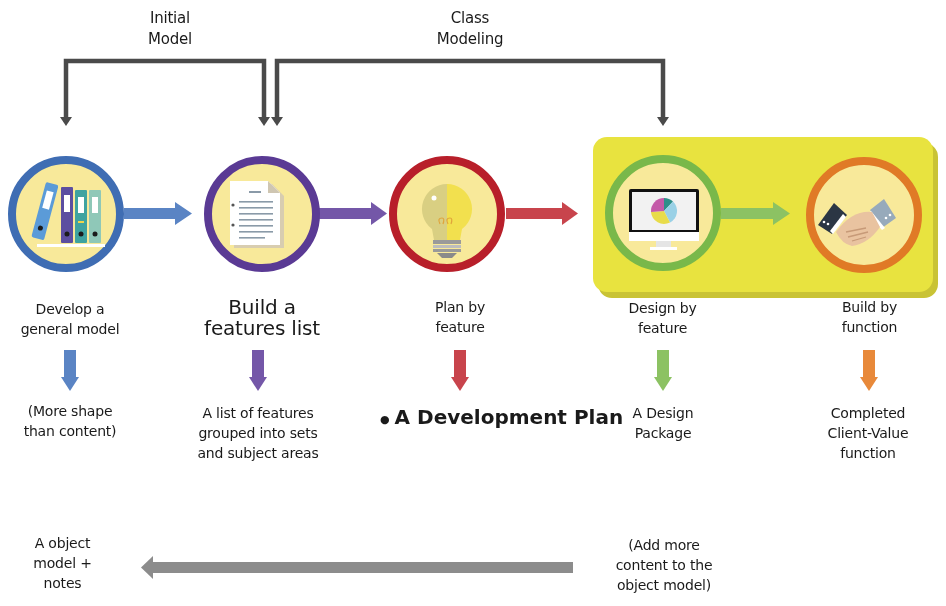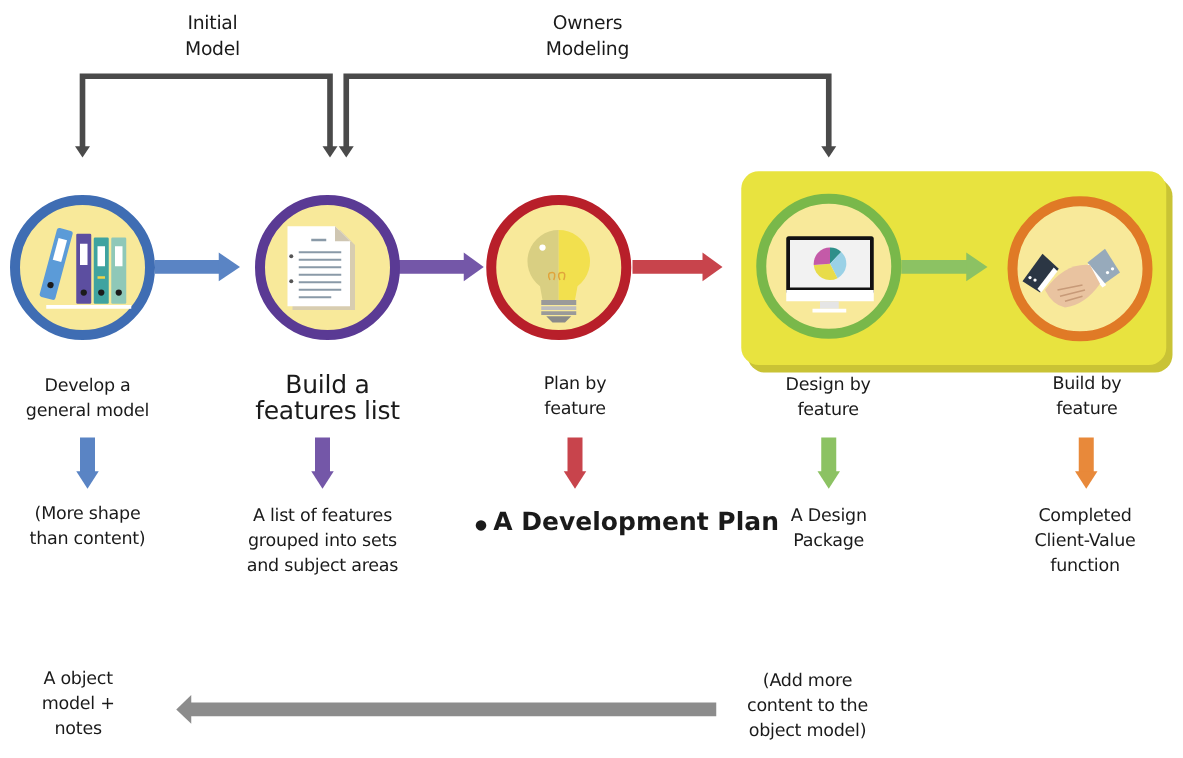--- a/index.html
+++ b/index.html
@@ -165,46 +165,46 @@
   </g>
 
   <g>
     <rect x="152" y="562" width="421" height="11" fill="#8c8c8c"></rect>
     <path d="M153,556 L141,567.5 L153,579 z" fill="#8c8c8c"></path>
   </g>
 </svg>
 
 <div class="txt bracket-label" style="left:120px; top:8px; width:100px;">Initial
 Model</div>
-<div class="txt bracket-label" style="left:420px; top:8px; width:100px;">Owners
+<div class="txt bracket-label" style="left:420px; top:8px; width:100px;">Class
 Modeling</div>
 
 <div class="txt" style="left:5px; top:299px; width:130px;">Develop a
 general model</div>
 <div class="txt" style="left:192px; top:297px; width:140px; font-size:20px; line-height:21px;">Build a
 features list</div>
 <div class="txt" style="left:400px; top:297px; width:120px;">Plan by
 feature</div>
 <div class="txt" style="left:600px; top:298px; width:125px;">Design by
 feature</div>
 <div class="txt" style="left:807px; top:297px; width:125px;">Build by
-feature</div>
+function</div>
 
 <div class="txt" style="left:5px; top:401px; width:130px;">(More shape
 than content)</div>
 <div class="txt" style="left:183px; top:403px; width:150px;">A list of features
 grouped into sets
 and subject areas</div>
 <div class="bullets" style="left:380px; top:407px;">
   <div>A Development Plan</div>
 </div>
 <div class="txt" style="left:608px; top:403px; width:110px;">A Design
 Package</div>
 <div class="txt" style="left:808px; top:403px; width:120px;">Completed
 Client-Value
 function</div>
 
 <div class="txt" style="left:15px; top:533px; width:95px;">A object
 model +
 notes</div>
-<div class="txt" style="left:576px; top:535px; width:140px;">(Add more
+<div class="txt" style="left:594px; top:535px; width:140px;">(Add more
 content to the
 object model)</div>
 
 </body></html>

